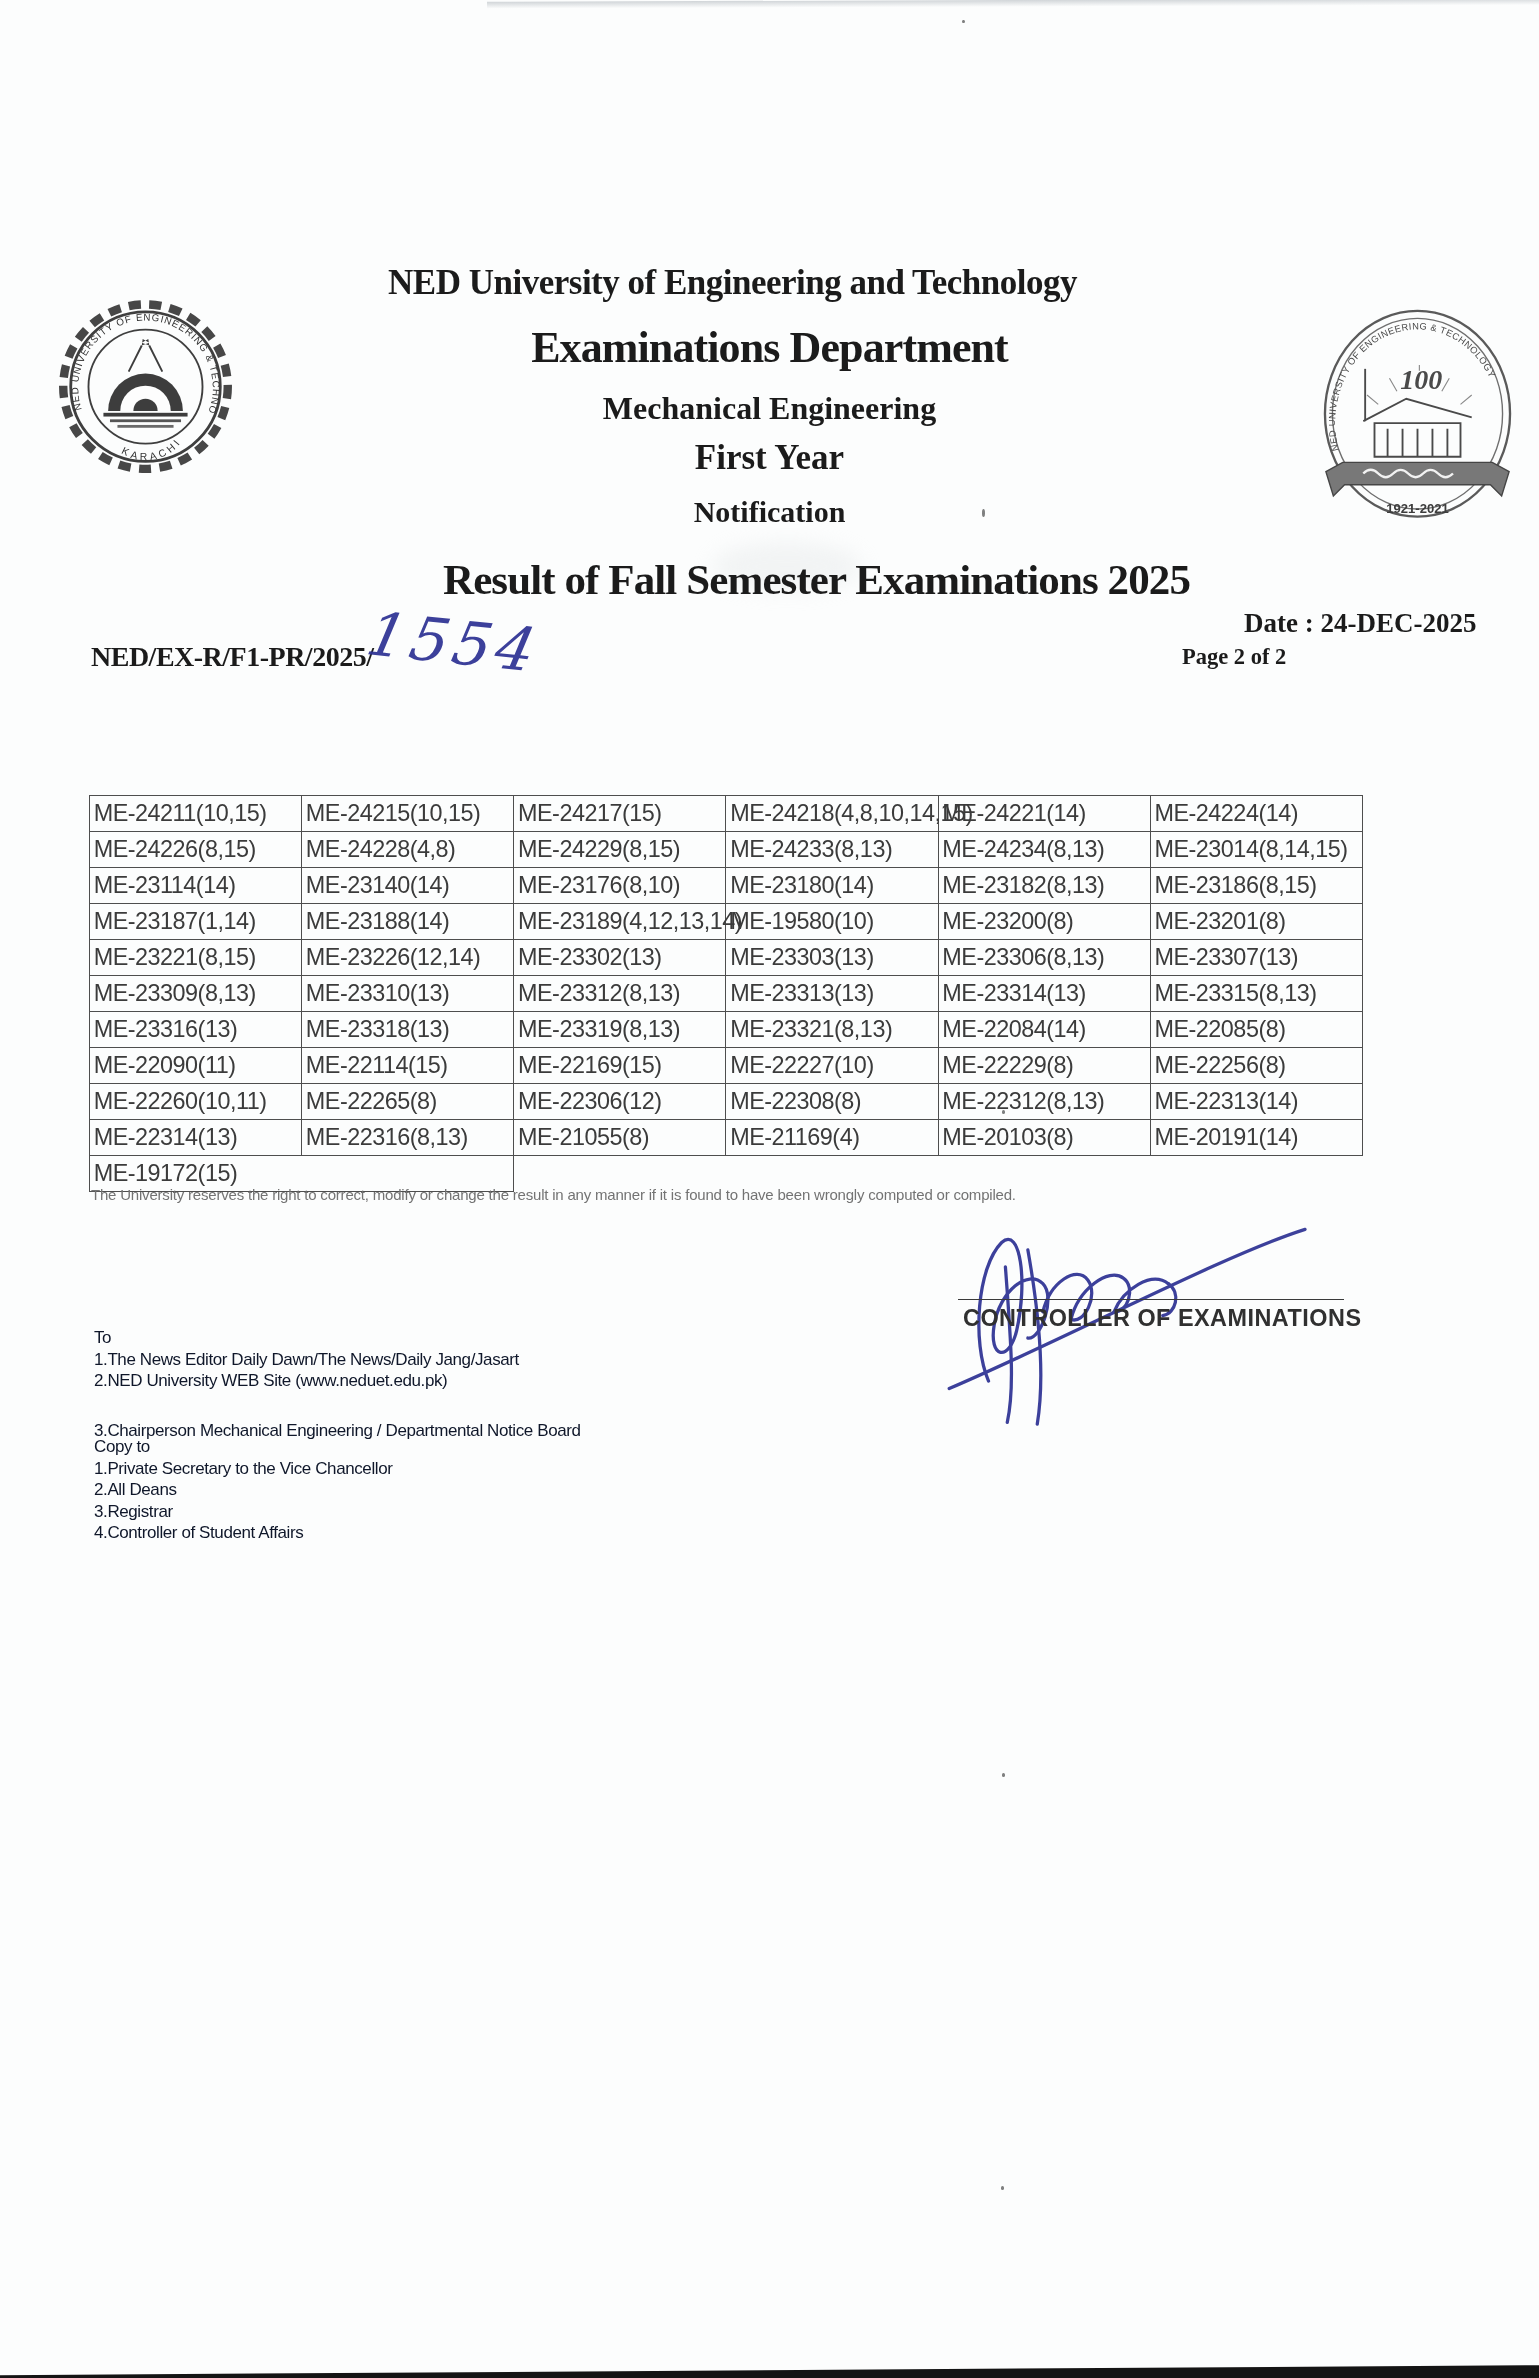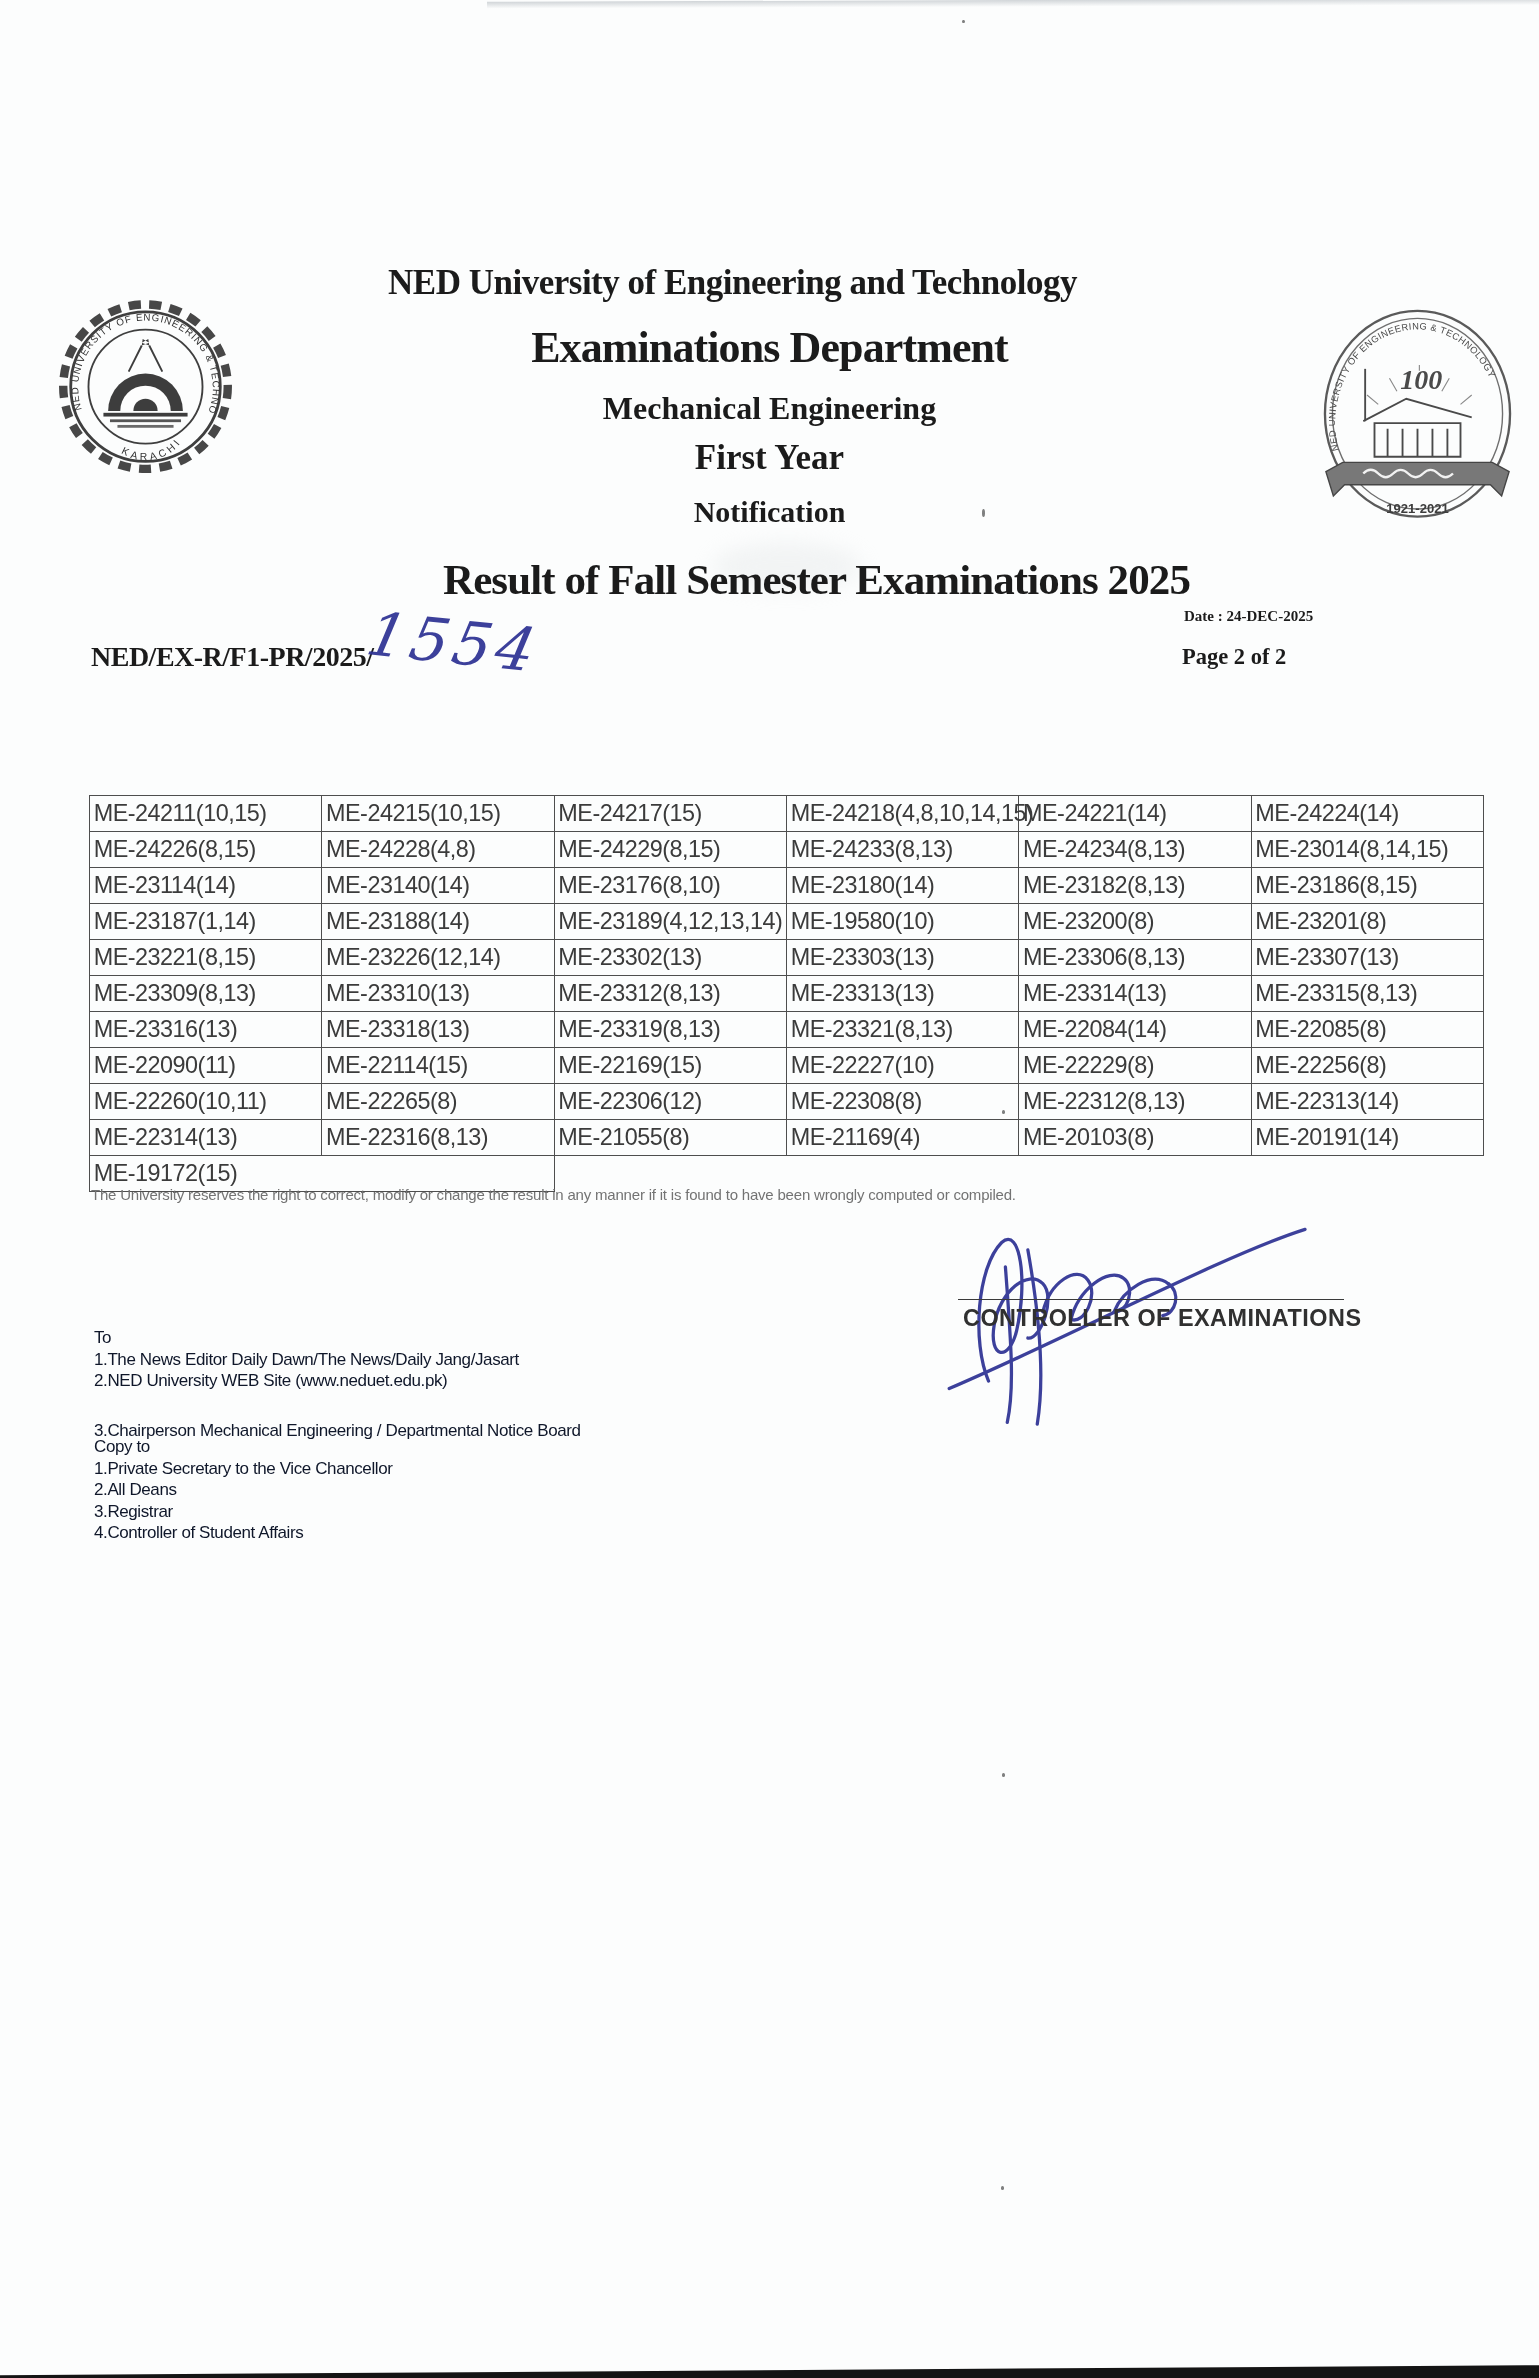--- a/index.html
+++ b/index.html
@@ -14,25 +14,25 @@
   .h-dept{top:322px;font-size:44px;letter-spacing:-0.9px}
   .h-mech{top:390px;font-size:32px}
   .h-year{top:438px;font-size:35px}
   .h-notif{top:495px;font-size:30px}
   .h-title{top:555px;font-size:43px;letter-spacing:-0.9px;transform:translateX(47px)}
 
   .ref-line{left:91px;top:641px;font-size:28px;letter-spacing:-0.5px;white-space:nowrap}
   .ref-hand{left:368px;top:607px;font-size:60px;font-family:"DejaVu Serif",serif;
             font-style:italic;color:#2c3193;transform:rotate(6deg) skewX(-6deg);
             letter-spacing:4.7px;opacity:.92}
-  .date-line{left:1184px;top:608px;font-size:15px;white-space:nowrap}
+  .date-line{left:1244px;top:608px;font-size:27px;white-space:nowrap}
   .page-line{left:1182px;top:644px;font-size:22.5px;white-space:nowrap}
 
   
-  table.results{position:absolute;left:89px;top:795px;width:1395px;
+  table.results{position:absolute;left:89px;top:795px;width:1274px;
                 border-collapse:collapse;table-layout:fixed}
   table.results td{border:1.9px solid #4e4e4e;height:35px;padding:0 0 0 3.7px;
                    font-size:23.4px;color:#3b3b3b;letter-spacing:-0.5px;
                    white-space:nowrap;overflow:visible}
   table.results td.noborder{border:none}
 
   .disclaimer{left:91px;top:1186px;font-size:15px;color:#737373;
               letter-spacing:-0.2px;white-space:nowrap}
 
   .sig-line{left:958px;top:1299px;width:386px;height:0;border-top:1.9px solid #3a3a3a}

